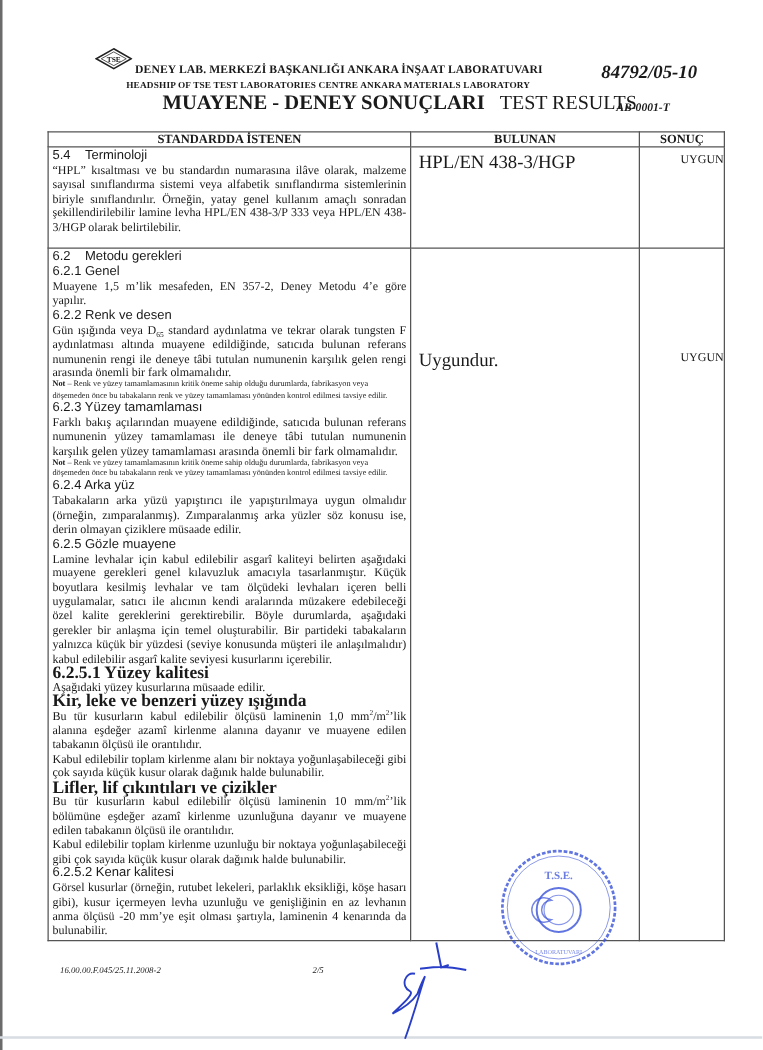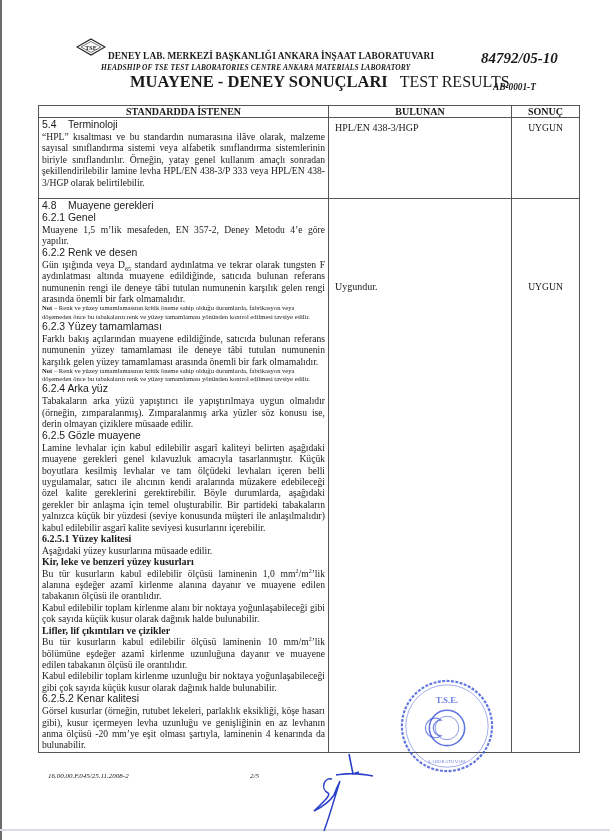--- a/index.html
+++ b/index.html
@@ -2,40 +2,40 @@
 <html><head>
 <meta charset="utf-8">
 <style>
   html, body { margin:0; padding:0; }
   body { width:610px; height:840px; background:#ffffff; position:relative; overflow:hidden; font-family:"Liberation Serif", serif; color:#1a1a1a; }
   .leftedge { position:absolute; left:0; top:0; width:2px; height:840px; background:#6b6b6b; }
   .bottomline { position:absolute; left:0; top:829px; width:610px; height:2px; background:#d8dde3; }
   .header { position:absolute; left:0; top:0; width:610px; }
   .logo { position:absolute; left:76px; top:38px; width:30px; height:18px; }
   .lab-tr { position:absolute; left:108px; top:51px; font-size:9.3px; font-weight:bold; letter-spacing:0.1px; white-space:nowrap; }
-  .lab-en { position:absolute; left:101px; top:63px; font-size:7.4px; font-weight:bold; font-style:italic; letter-spacing:0.15px; white-space:nowrap; }
+  .lab-en { position:absolute; left:101px; top:63px; font-size:7.4px; font-weight:bold; letter-spacing:0.15px; white-space:nowrap; }
   .code1 { position:absolute; left:481px; top:50px; font-size:15px; font-weight:bold; font-style:italic; white-space:nowrap; }
   .code2 { position:absolute; left:493px; top:62px; font-size:9.3px; font-weight:bold; font-style:italic; white-space:nowrap;margin-top:20px; }
   .title { position:absolute; left:130px; top:72px; font-size:16.5px; font-weight:bold; white-space:nowrap; }
   .title .en { font-weight:normal; margin-left:12px; font-size:16px; }
 
   table.res { position:absolute; left:38px; top:81px; width:541px; border-collapse:collapse; table-layout:fixed;margin-top:24px; }
   table.res th, table.res td { border:1.5px solid #555; vertical-align:top; padding:0; }
   table.res th { font-size:10px; font-weight:bold; text-align:center; height:11px; line-height:11px; }
   .col1 { width:290px; }
   .col2 { width:183px; }
   .col3 { width:68px; }
   .cell { padding:1px 3px 1px 3px; font-size:9.6px; line-height:11.4px; text-align:justify; }
   .h-sans { font-family:"Liberation Sans", sans-serif; font-weight:normal; font-size:10.4px; line-height:12px; }
-  .h-serif { font-weight:bold; font-size:10px; line-height:11.6px; }
+  .h-serif { font-weight:bold; font-size:14px; line-height:11.6px; }
   .h-num { display:inline-block; width:26px; }
   .note { font-size:6.6px; line-height:8.2px; text-align:left; }
   .note b { font-weight:bold; }
-  .res-text { font-size:10px; padding:4px 6px; }
-  .verdict { font-size:9.6px; text-align:center; padding:4px 0; }
+  .res-text { font-size:15px; padding:4px 6px; }
+  .verdict { font-size:9.6px; text-align:right; padding:4px 0; }
   .row1 td { height:80px; }
   .footer-code { position:absolute; left:48px; top:772px; font-size:7px; font-style:italic; }
   .footer-page { position:absolute; left:250px; top:772px; font-size:7px; font-style:italic; }
   .stamp { position:absolute; left:398px; top:677px; width:98px; height:98px; }
   .sig1 { position:absolute; left:335px; top:752px; width:40px; height:35px; }
   .sig2 { position:absolute; left:310px; top:775px; width:38px; height:60px; }
   sup { font-size:6px; line-height:0; }
   sub { font-size:6px; line-height:0; }
 </style>
 </head>
@@ -83,41 +83,41 @@
       <td>
           <div class="res-text">HPL/EN 438-3/HGP</div>
         </td>
       <td>
           <div class="verdict">UYGUN</div>
         </td>
     </tr>
     <tr>
       <td>
         <div class="cell">
-          <div class="h-sans"><span class="h-num">4.8</span><span>Muayene gerekleri</span></div>
+          <div class="h-sans"><span class="h-num">6.2</span><span>Metodu gerekleri</span></div>
           <div class="h-sans">6.2.1 Genel</div>
           <div>Muayene 1,5 m’lik mesafeden, EN 357-2, Deney Metodu 4’e göre yapılır.</div>
 
           <div class="h-sans">6.2.2 Renk ve desen</div>
           <div><span>Gün ışığında veya D</span><sub>65</sub><span> standard aydınlatma ve tekrar olarak tungsten F aydınlatması altında muayene edildiğinde, satıcıda bulunan referans numunenin rengi ile deneye tâbi tutulan numunenin karşılık gelen rengi arasında önemli bir fark olmamalıdır.</span></div>
           <div class="note"><b>Not</b><span> – Renk ve yüzey tamamlamasının kritik öneme sahip olduğu durumlarda, fabrikasyon veya döşemeden önce bu tabakaların renk ve yüzey tamamlaması yönünden kontrol edilmesi tavsiye edilir.</span></div>
 
           <div class="h-sans">6.2.3 Yüzey tamamlaması</div>
           <div>Farklı bakış açılarından muayene edildiğinde, satıcıda bulunan referans numunenin yüzey tamamlaması ile deneye tâbi tutulan numunenin karşılık gelen yüzey tamamlaması arasında önemli bir fark olmamalıdır.</div>
           <div class="note"><b>Not</b><span> – Renk ve yüzey tamamlamasının kritik öneme sahip olduğu durumlarda, fabrikasyon veya döşemeden önce bu tabakaların renk ve yüzey tamamlaması yönünden kontrol edilmesi tavsiye edilir.</span></div>
 
           <div class="h-sans">6.2.4 Arka yüz</div>
           <div>Tabakaların arka yüzü yapıştırıcı ile yapıştırılmaya uygun olmalıdır (örneğin, zımparalanmış). Zımparalanmış arka yüzler söz konusu ise, derin olmayan  çiziklere müsaade edilir.</div>
 
           <div class="h-sans">6.2.5 Gözle muayene</div>
           <div>Lamine levhalar için kabul edilebilir asgarî kaliteyi belirten aşağıdaki muayene gerekleri genel kılavuzluk  amacıyla tasarlanmıştır. Küçük boyutlara kesilmiş levhalar ve tam ölçüdeki levhaları içeren belli uygulamalar, satıcı ile alıcının kendi aralarında müzakere edebileceği özel kalite gereklerini gerektirebilir. Böyle durumlarda, aşağıdaki gerekler bir anlaşma için temel oluşturabilir. Bir partideki tabakaların yalnızca küçük bir yüzdesi (seviye konusunda müşteri ile anlaşılmalıdır) kabul edilebilir asgarî kalite seviyesi kusurlarını içerebilir.</div>
 
           <div class="h-serif">6.2.5.1 Yüzey kalitesi</div>
           <div>Aşağıdaki yüzey kusurlarına müsaade edilir.</div>
-          <div class="h-serif">Kir, leke ve benzeri yüzey kusurları</div>
+          <div class="h-serif">Kir, leke ve benzeri yüzey ışığında</div>
           <div><span>Bu tür kusurların kabul edilebilir ölçüsü laminenin 1,0 mm</span><sup>2</sup><span>/m</span><sup>2</sup><span>’lik alanına eşdeğer azamî kirlenme alanına dayanır ve muayene edilen tabakanın ölçüsü ile orantılıdır.</span></div>
           <div>Kabul edilebilir toplam kirlenme alanı bir noktaya yoğunlaşabileceği gibi çok sayıda küçük kusur olarak dağınık halde bulunabilir.</div>
           <div class="h-serif">Lifler, lif çıkıntıları ve çizikler</div>
           <div><span>Bu tür kusurların kabul edilebilir ölçüsü laminenin 10 mm/m</span><sup>2</sup><span>’lik bölümüne eşdeğer azamî kirlenme uzunluğuna dayanır ve muayene edilen tabakanın ölçüsü ile orantılıdır.</span></div>
           <div>Kabul edilebilir toplam kirlenme uzunluğu bir noktaya yoğunlaşabileceği gibi çok sayıda küçük kusur olarak dağınık halde bulunabilir.</div>
 
           <div class="h-sans">6.2.5.2 Kenar kalitesi</div>
           <div>Görsel kusurlar (örneğin, rutubet lekeleri, parlaklık eksikliği, köşe hasarı gibi), kusur içermeyen levha uzunluğu ve genişliğinin en az levhanın anma ölçüsü -20 mm’ye eşit olması şartıyla, laminenin 4 kenarında da bulunabilir.</div>
         </div>
       </td>

